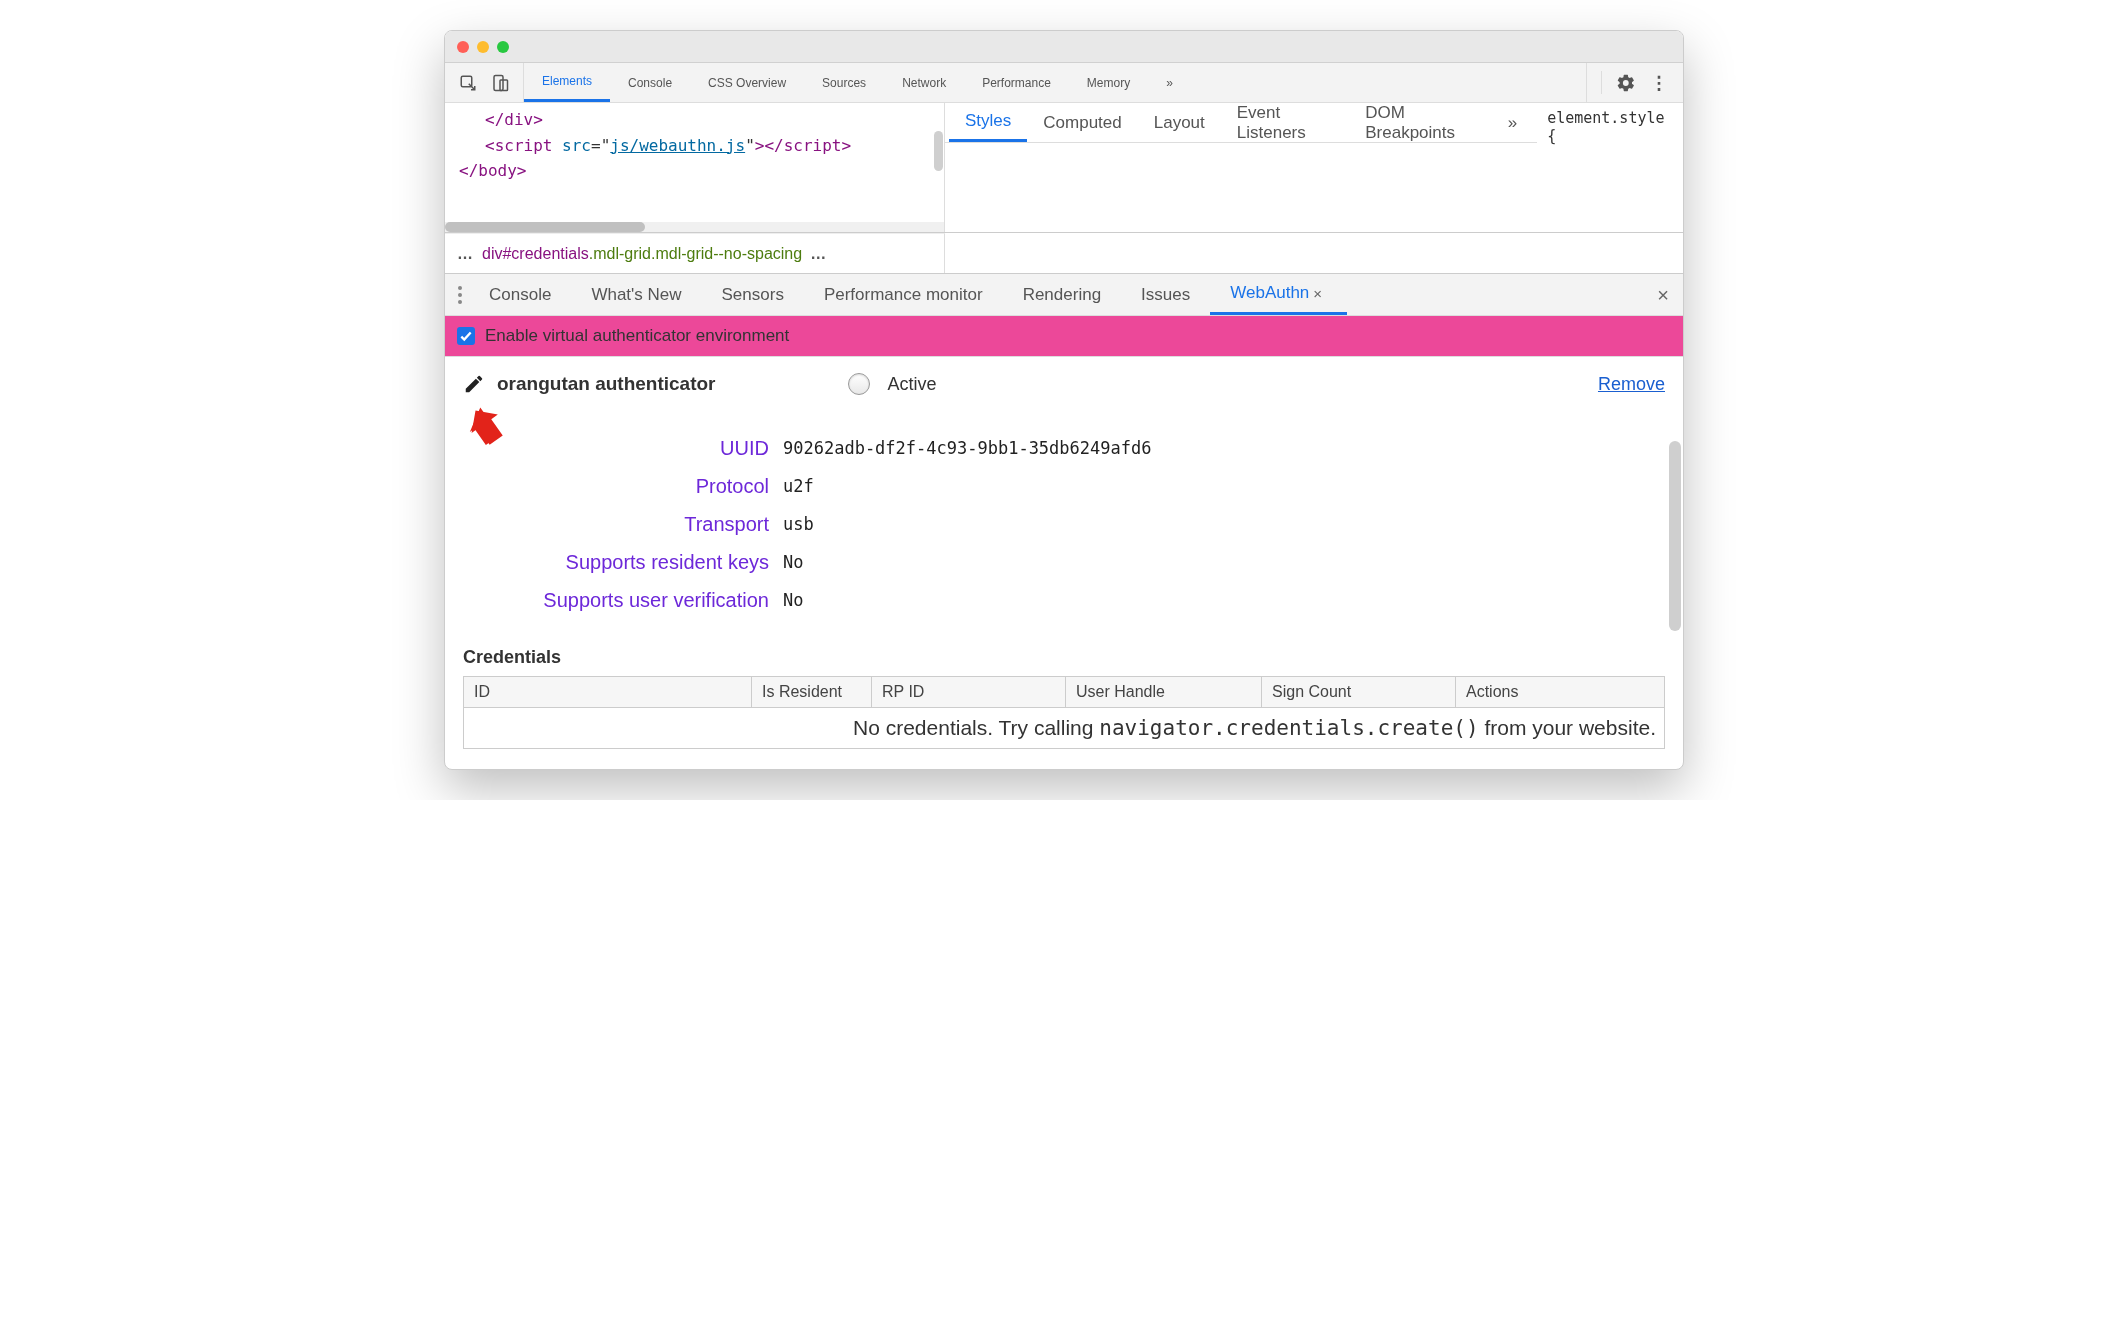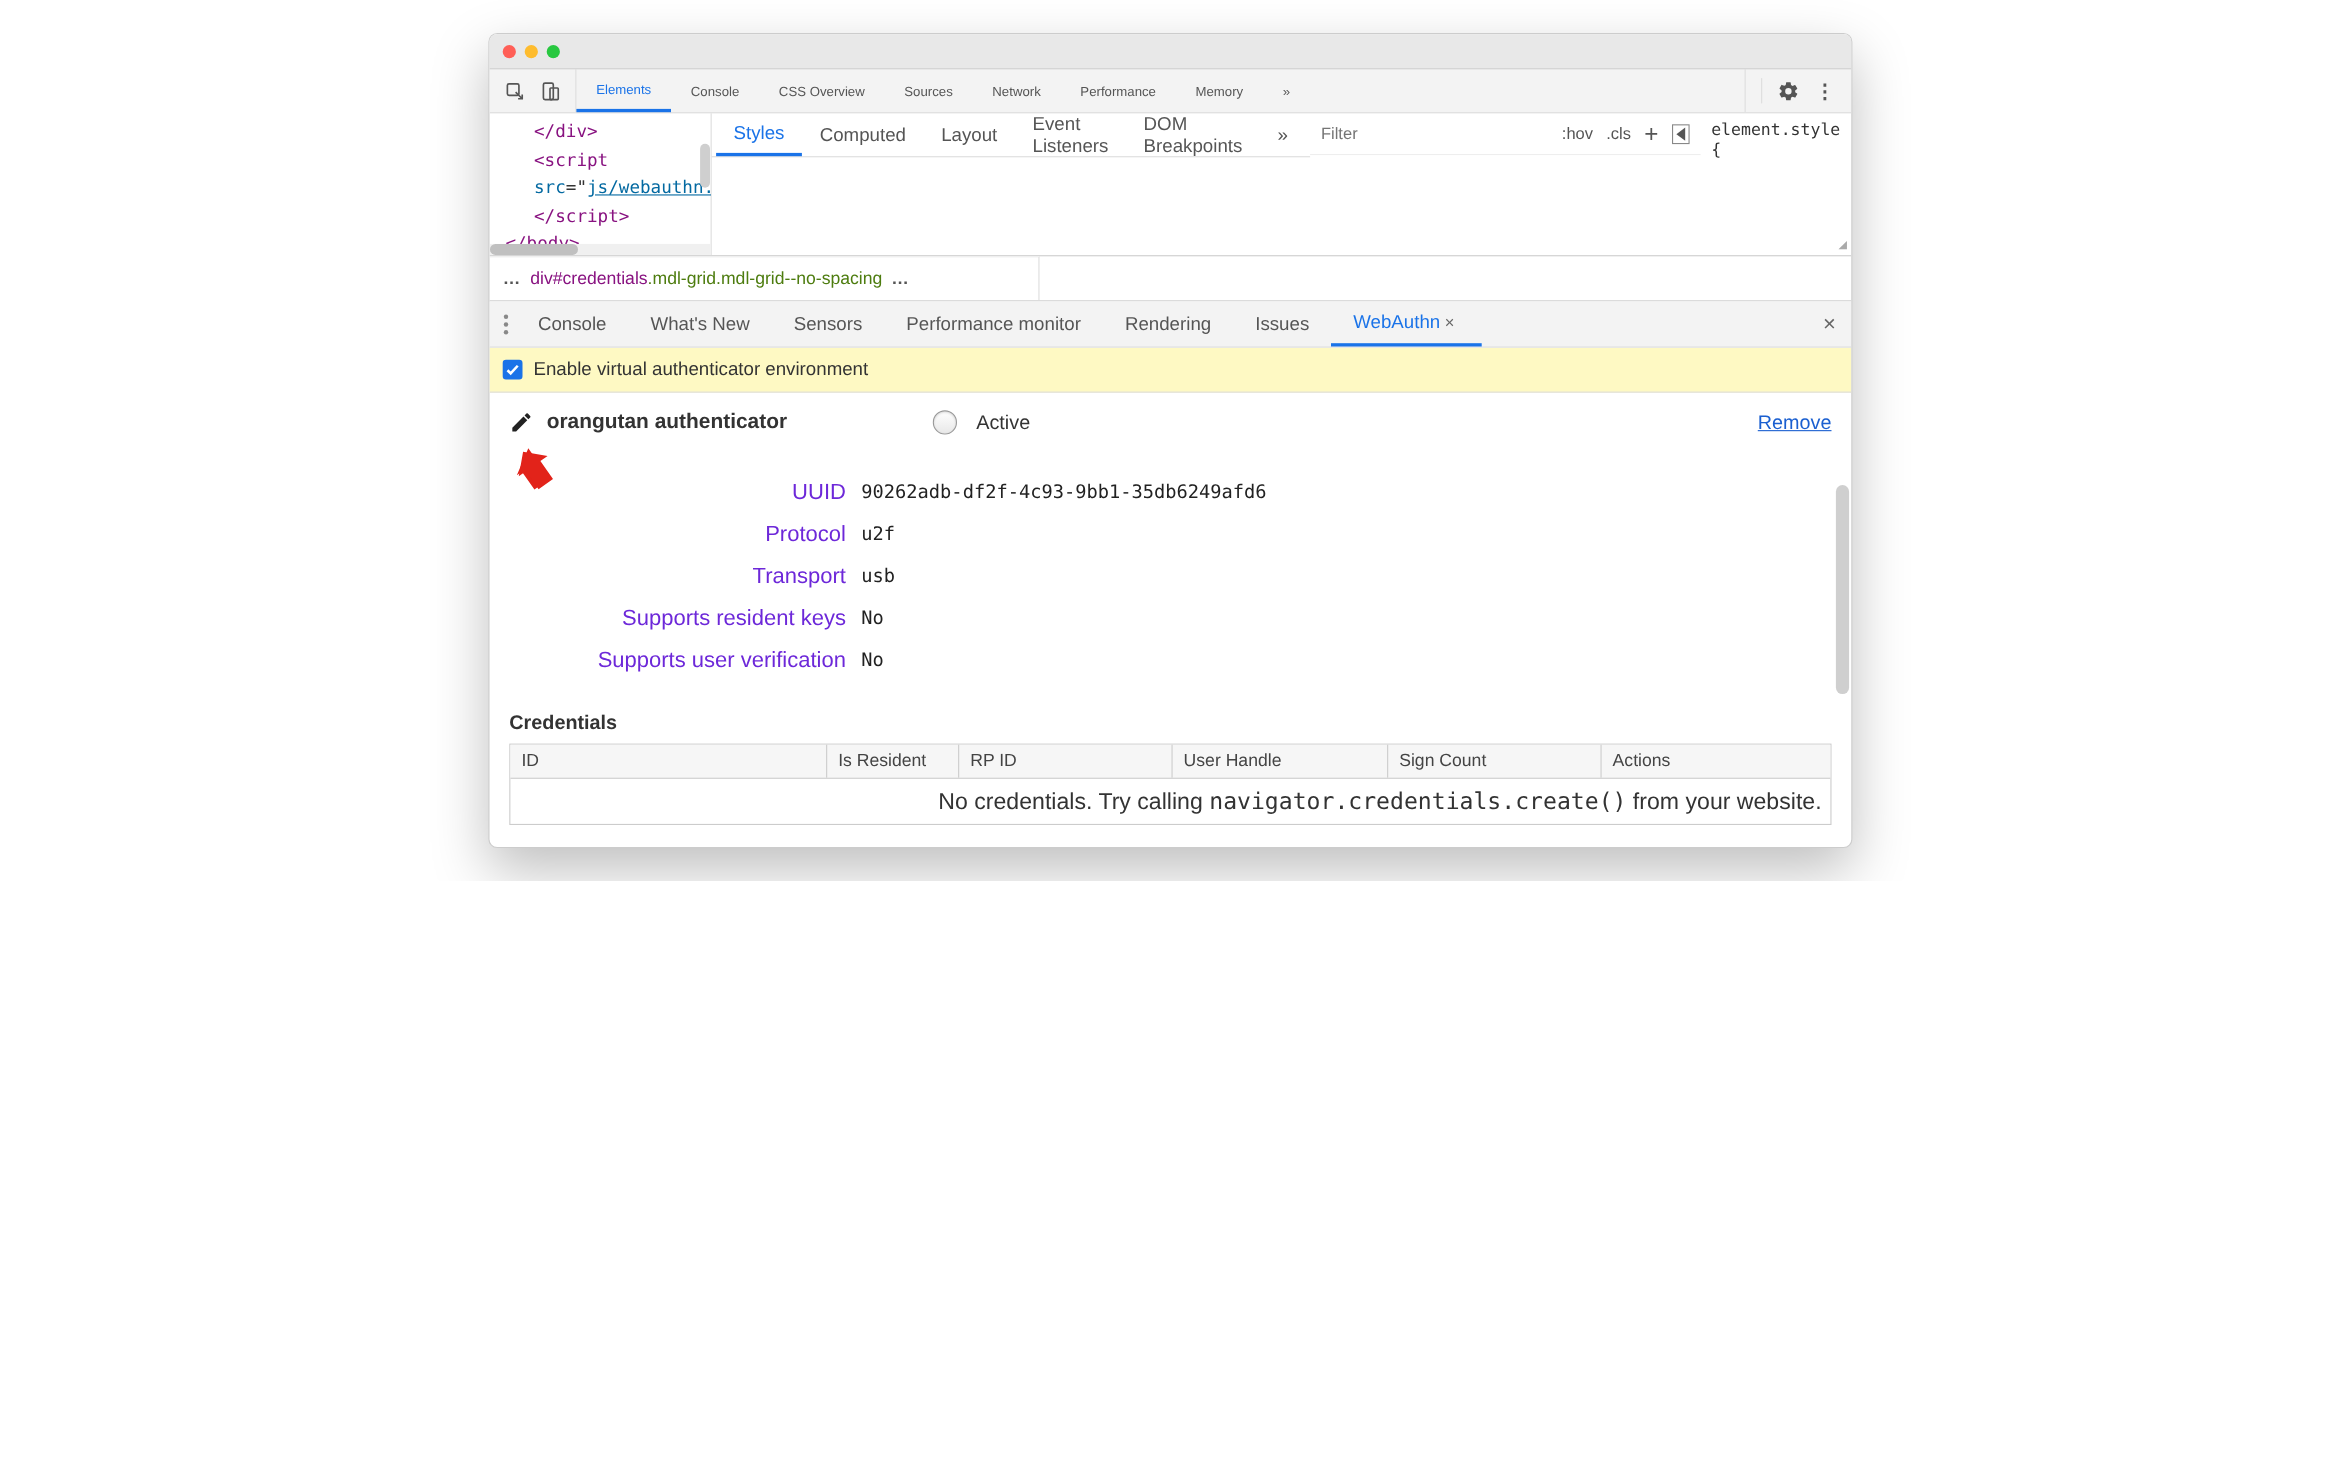--- a/index.html
+++ b/index.html
@@ -106,21 +106,21 @@
   }
   .drawer-tab { padding: 0 20px; display: flex; align-items: center; color: #555; cursor: pointer; font-size: 17px; }
   .drawer-tab.active { color: #1a73e8; border-bottom: 3px solid #1a73e8; }
   .drawer-close-x { width: 14px; font-size: 15px; color:#666; margin-left:4px;}
   .drawer-right-x { position: absolute; right: 14px; top: 10px; font-size: 20px; color: #666; cursor:pointer; }
   .enable-row {
     display: flex;
     align-items: center;
     padding: 10px 12px;
     gap: 10px;
-    background: #fef9c3;
+    background: #ec4899;
     border-bottom: 1px solid #ddd;
     font-size: 17px;
   }
   .checkbox { width: 18px; height: 18px; border: 2px solid #1a73e8; background:#1a73e8; border-radius: 3px; display:flex; align-items:center; justify-content:center; }
   .checkbox svg { width:14px; height:14px; color:#fff;}
   .auth-panel { padding: 16px 18px 20px 18px; position: relative; }
   .auth-header { display: flex; align-items: center; gap: 12px; }
   .edit-icon { width: 22px; height: 22px; color: #222; }
   .auth-name { font-weight: 700; font-size: 19px; flex: 0 0 auto; margin-right: 120px; }
   .radio { width: 22px; height: 22px; border: 1px solid #999; border-radius: 50%; background: linear-gradient(#fff,#e8e8e8); box-shadow: inset 0 1px 2px rgba(0,0,0,0.15);}
@@ -210,32 +210,20 @@
     </div>
     <div class="side-pane">
       <div class="side-tabs">
         <div class="side-tab active">Styles</div>
         <div class="side-tab">Computed</div>
         <div class="side-tab">Layout</div>
         <div class="side-tab">Event Listeners</div>
         <div class="side-tab">DOM Breakpoints</div>
         <div class="side-tab">»</div>
       </div>
-      <div class="filter-row">
-        <input class="filter-input" placeholder="Filter" style="">
-        <div class="filter-btns">
-          <span>:hov</span>
-          <span>.cls</span>
-          <span class="plus-box">+</span>
-          <span class="triangle-box">
-              <span class="triangle-left"></span>
-            </span>
-        </div>
-        <span class="resize-corner">◢</span>
-      </div>
       <div class="element-style">element.style {</div>
     </div>
   </div>
 
   <div style="display:flex; border-bottom:1px solid #ccc;">
     <div class="breadcrumb">
       <span class="more-dots">…</span>
       <span class="crumb-part">
         <span class="purple">div</span><span class="purple">#credentials</span><span class="orange">.mdl-grid.mdl-grid--no-spacing</span>
       </span>

